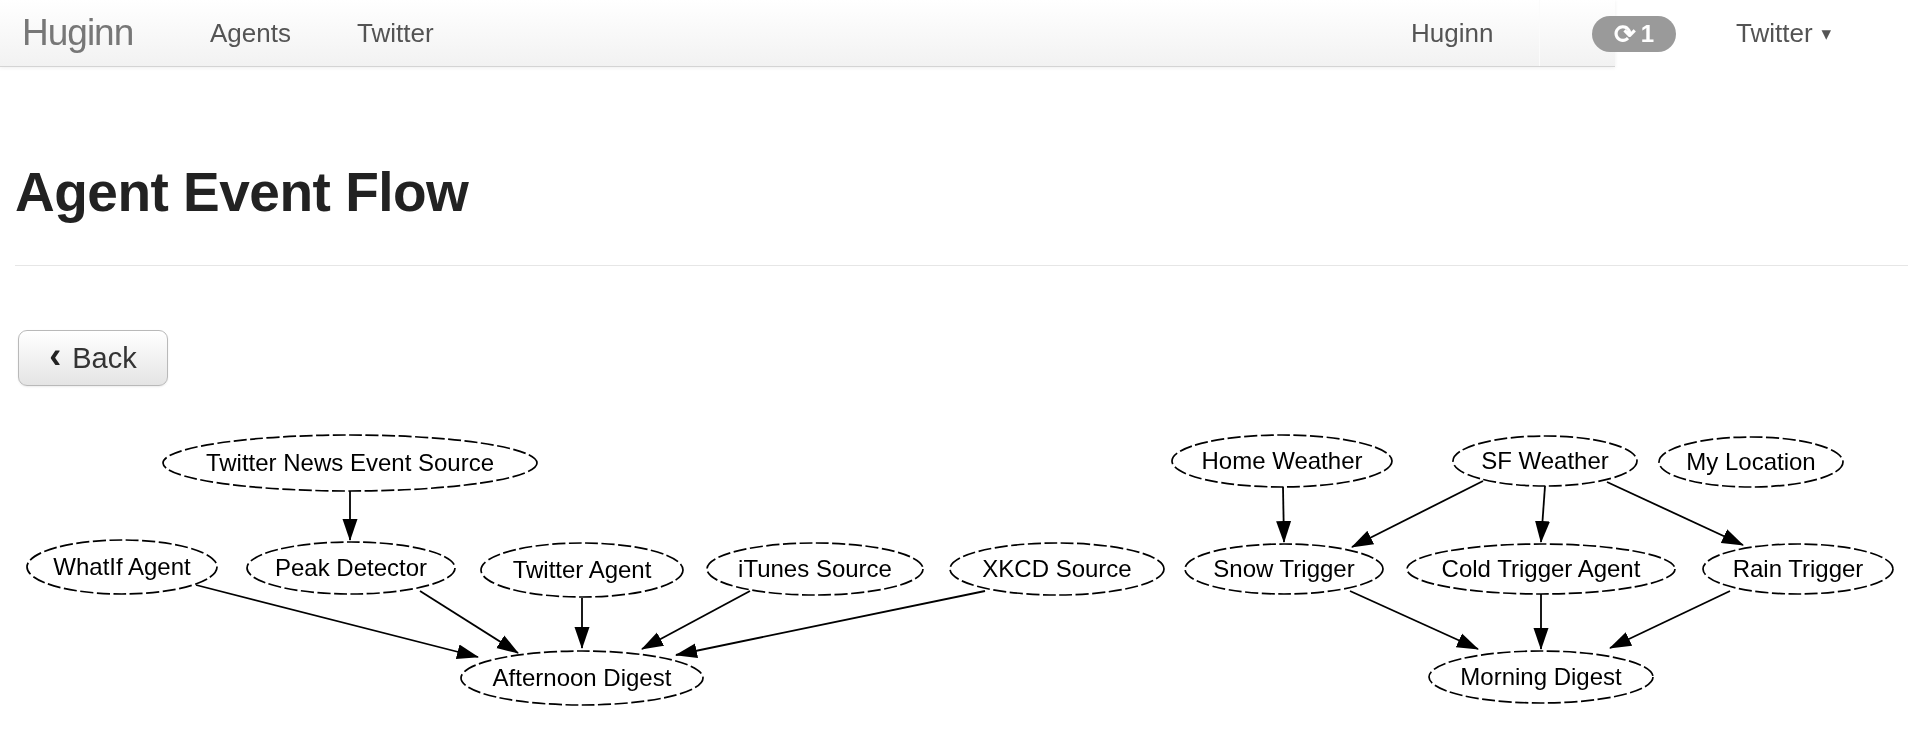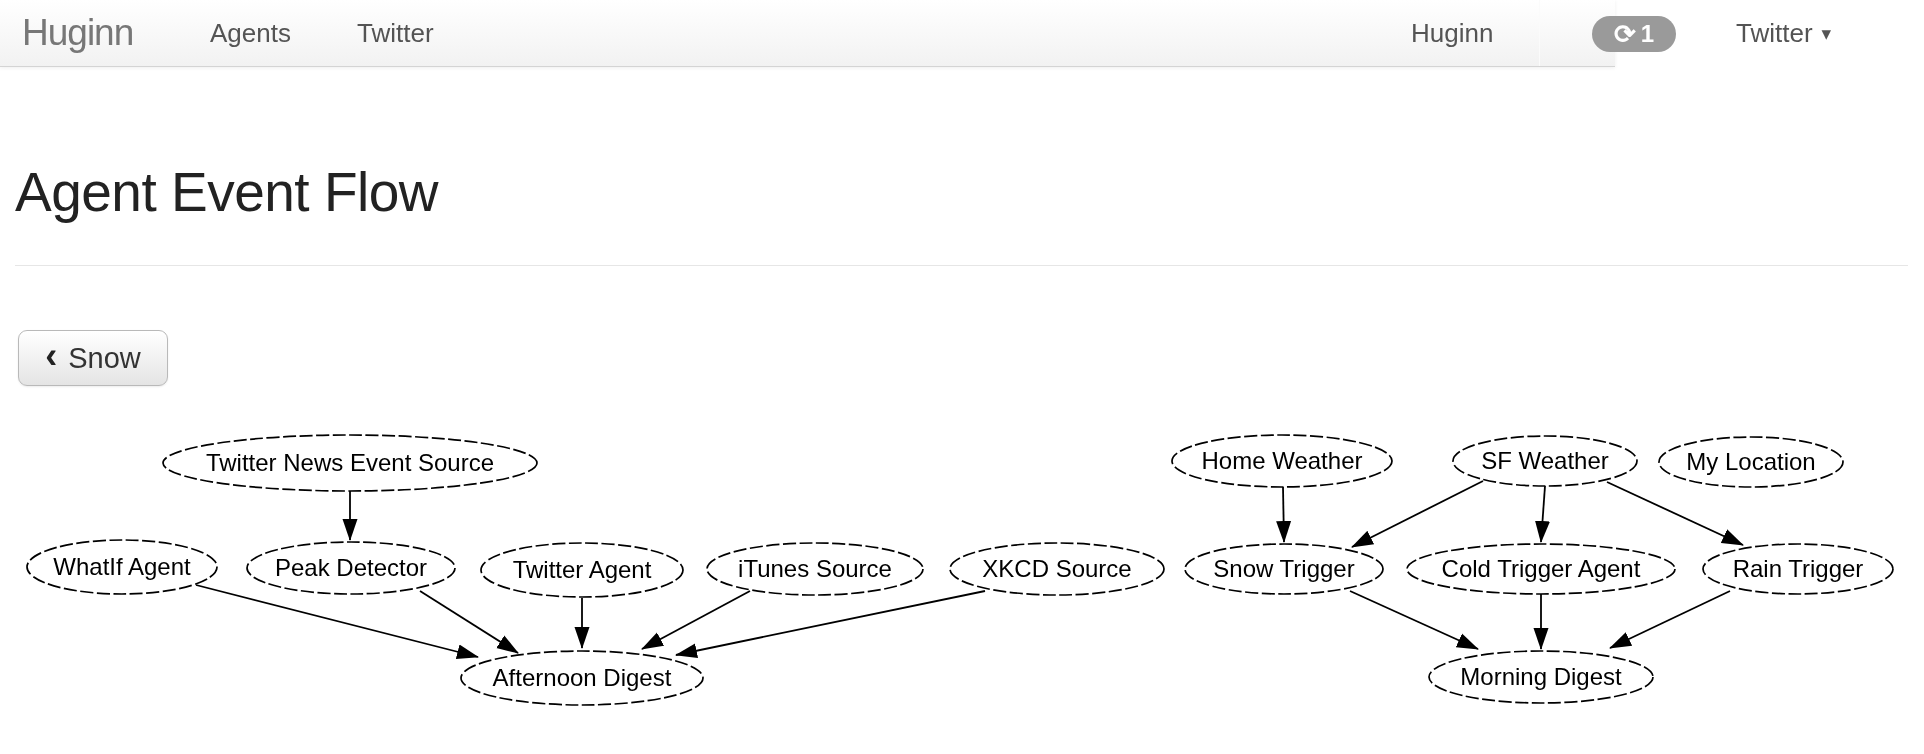--- a/index.html
+++ b/index.html
@@ -25,21 +25,21 @@
                 background:#9a9a9a; border-radius:18px; color:#fff;
                 display:flex; align-items:center; justify-content:center;
                 font-size:24px; font-weight:bold; text-decoration:none; gap:5px; }
   .jobs-badge .sync { font-size:26px; font-weight:bold; line-height:1; }
   .nav-account { left:1736px; }
   .caret { display:inline-block; margin-left:9px; font-size:19px; color:#555;
            vertical-align:2px; }
 
   
   .title { position:absolute; left:15px; top:160px; margin:0; font-size:55px;
-           font-weight:normal; color:#222; letter-spacing:-0.5px; }
+           font-weight:bold; color:#222; letter-spacing:-0.5px; }
   .rule { position:absolute; left:15px; top:265px; width:1893px; height:0;
           border:none; border-top:1px solid #e6e6e6; margin:0; }
   .btn-back { position:absolute; left:18px; top:330px; width:150px; height:56px;
               border:1px solid #b9b9b9; border-radius:9px;
               background:linear-gradient(#ffffff,#e4e4e4);
               box-shadow:0 1px 2px rgba(0,0,0,.08), inset 0 1px 0 rgba(255,255,255,.6);
               font-family:"Liberation Sans", sans-serif;
               font-size:29px; color:#333; cursor:pointer;
               display:flex; align-items:center; justify-content:center; gap:11px; }
   .btn-back .chev { font-weight:bold; font-size:36px; line-height:1; margin-top:-5px; color:#222; }
@@ -67,21 +67,21 @@
       <span>1</span>
     </a>
     <a class="nav-link nav-account" href="#"><span>Twitter</span><span class="caret">▾</span></a>
   </div>
 
   <h1 class="title">Agent Event Flow</h1>
   <hr class="rule">
 
   <button class="btn-back">
     <span class="chev">‹</span>
-    <span>Snow</span>
+    <span>Back</span>
   </button>
 
   <svg class="flow" width="1924" height="339" viewBox="0 0 1924 339">
     <defs>
       <marker id="arrow" markerUnits="userSpaceOnUse" markerWidth="24" markerHeight="18" refX="21" refY="9" orient="auto">
         <path d="M0,1.5 L22,9 L0,16.5 Z" fill="#000"></path>
       </marker>
     </defs>
 
     <g>

